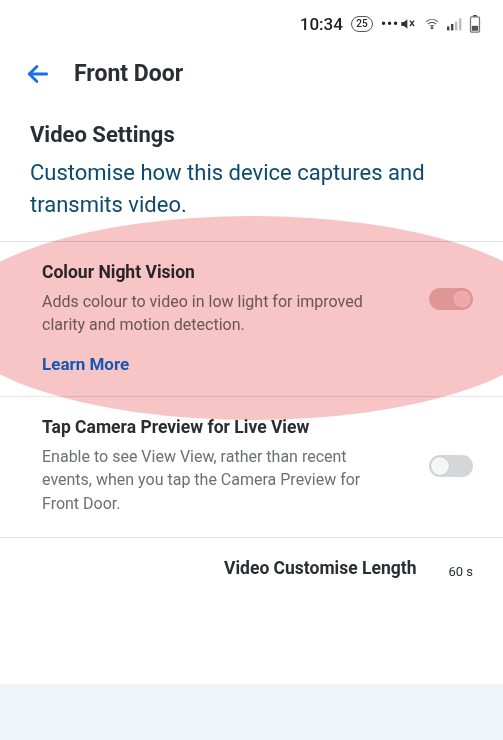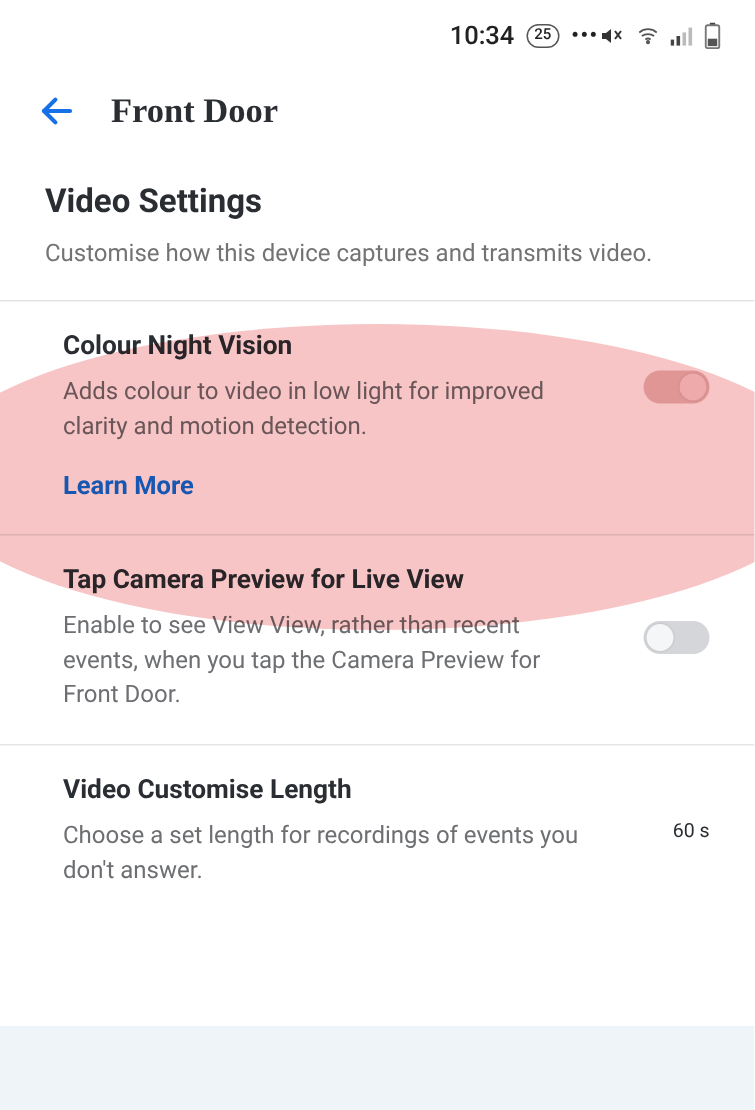--- a/index.html
+++ b/index.html
@@ -35,24 +35,23 @@
     border-radius: 8px;
     font-size: 10px;
     line-height: 1;
   }
   .status-dots { letter-spacing: 1px; font-weight: 700; font-size: 14px; }
   .icon-svg { display: block; }
 
   
   .header {
     display: flex;
-    align-items: center;
+    align-items: flex-start;
     gap: 22px;
     padding: 18px 24px 22px 24px;
-    font-family: Liberation Serif, serif;
   }
   .back-btn {
     width: 28px; height: 28px;
     display: flex; align-items: center; justify-content: center;
     color: #1771e6;
     cursor: pointer;
   }
   .header-title {
     font-size: 23px;
     font-weight: 700;
@@ -63,37 +62,37 @@
   .section-intro {
     padding: 12px 30px 20px 30px;
   }
   .section-title {
     font-size: 22px;
     font-weight: 700;
     color: #2a2e33;
     margin-bottom: 10px;
   }
   .section-subtitle {
-    font-size: 16px;
+    font-size: 22px;
     line-height: 1.45;
-    color: #737373;
+    color: #0c4a6e;
   }
 
   
   .settings-list {
     border-top: 1px solid #e3e3e3;
   }
   .setting-item {
     padding: 20px 30px 22px 42px;
     border-bottom: 1px solid #e6e6e6;
     position: relative;
   }
   .setting-row {
     display: flex;
-    justify-content: space-between;
+    justify-content: flex-end;
     align-items: center;
     gap: 32px;
   }
   .setting-title {
     font-size: 17.5px;
     font-weight: 700;
     color: #2a2e33;
     margin-bottom: 8px;
   }
   .setting-desc {
@@ -244,21 +243,20 @@
       <div class="toggle off">
         <div class="toggle-knob"></div>
       </div>
     </div>
   </div>
 
   <div class="setting-item" style="border-bottom:none;">
     <div class="setting-row">
       <div>
         <div class="setting-title">Video Customise Length</div>
-        <div class="setting-desc">Choose a set length for recordings of events you don't answer.</div>
       </div>
       <div class="setting-value">60 s</div>
     </div>
   </div>
 
 </div>
 
 <div class="highlight-ellipse"></div>
 
 <div class="bottom-fade"></div>

